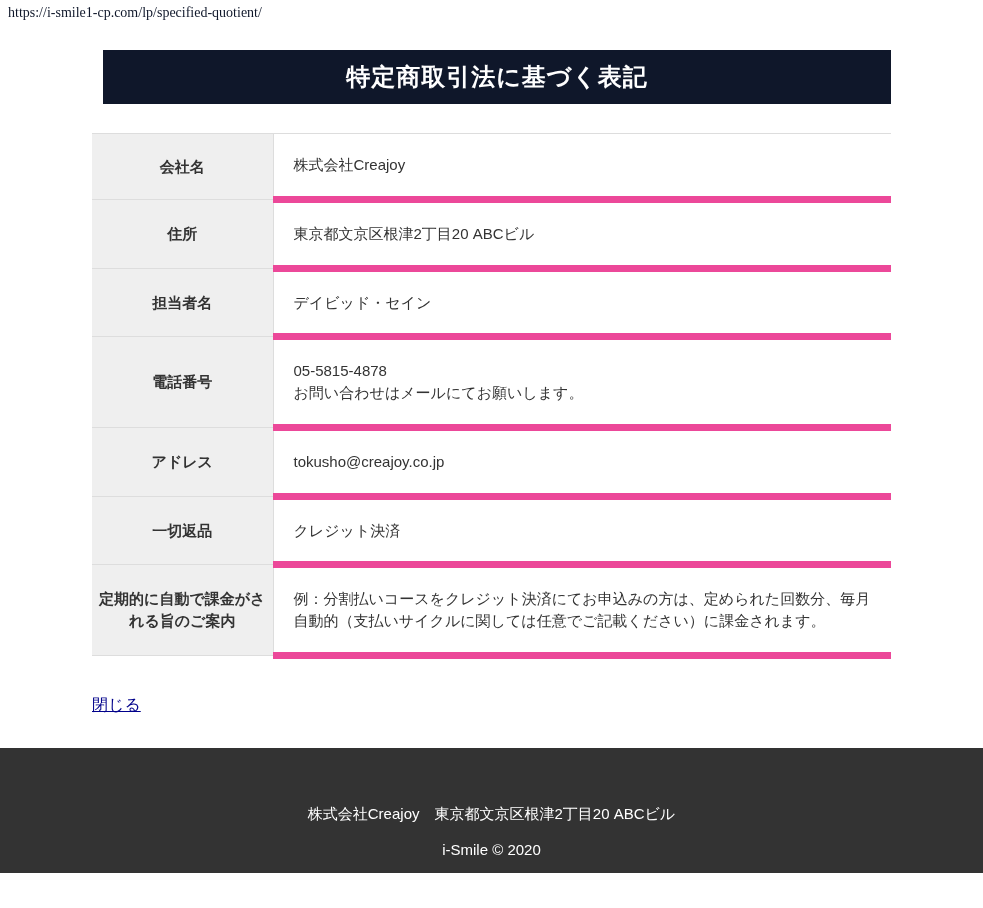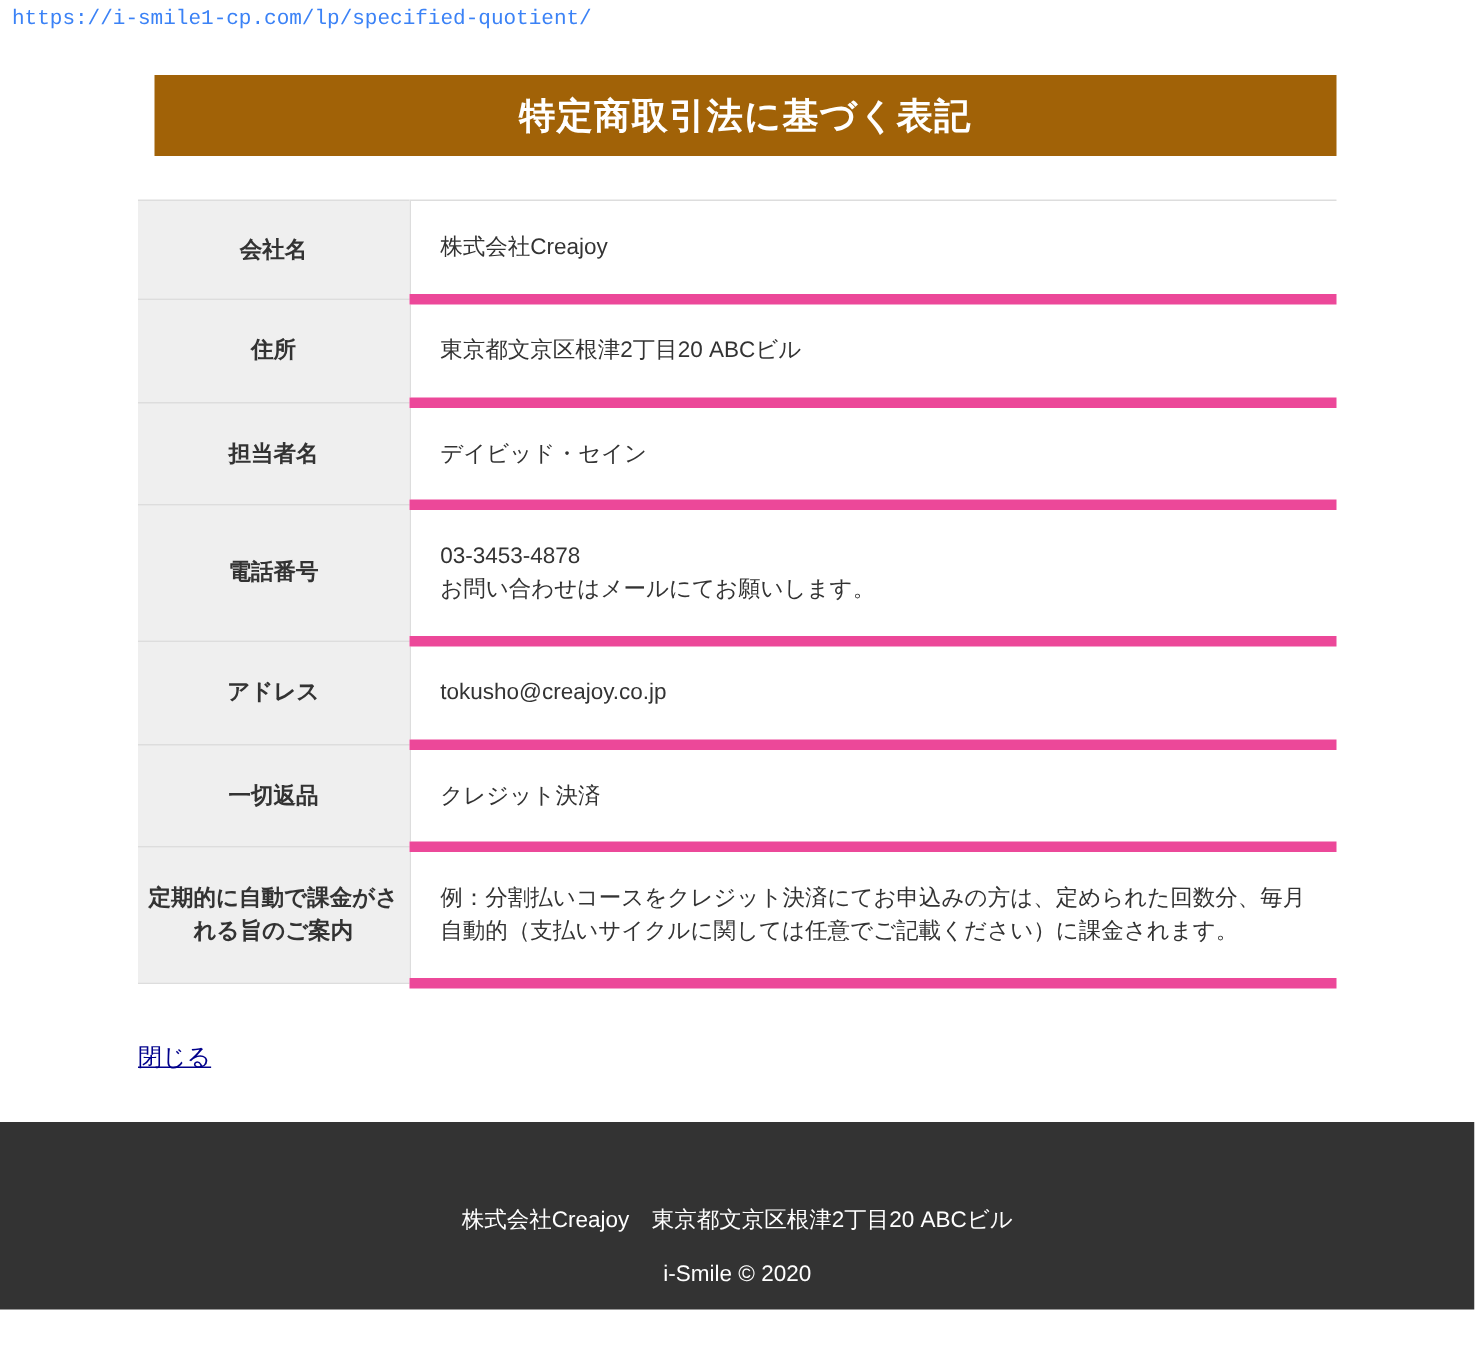--- a/index.html
+++ b/index.html
@@ -6,38 +6,38 @@
     margin: 0;
     padding: 0;
     background: #ffffff;
     width: 983px;
     font-family: "Liberation Sans", sans-serif;
     color: #333333;
   }
   body { min-height: 908px; }
 
   .url-text {
-    font-family: Liberation Mono, monospace;
+    font-family: Liberation Serif, serif;
     font-size: 14px;
-    color: #3b82f6;
+    color: #0f172a;
     padding: 5px 0 0 8px;
     height: 21px;
     line-height: 16px;
     white-space: nowrap;
   }
 
   .page {
     width: 799px;
     margin: 0 auto;
   }
 
   .banner {
     margin-top: 24px;
     height: 54px;
-    background: #a16207;
+    background: #0f172a;
     display: flex;
     align-items: center;
     justify-content: center;
     margin-left: 11px;
   }
   .banner h1 {
     margin: 0;
     color: #ffffff;
     font-size: 24px;
     font-weight: bold;
@@ -125,21 +125,21 @@
         <tr>
           <th>住所</th>
           <td>東京都文京区根津2丁目20 ABCビル</td>
         </tr>
         <tr>
           <th>担当者名</th>
           <td>デイビッド・セイン</td>
         </tr>
         <tr>
           <th>電話番号</th>
-          <td>03-3453-4878
+          <td>05-5815-4878
 お問い合わせはメールにてお願いします。</td>
         </tr>
         <tr>
           <th>アドレス</th>
           <td>tokusho@creajoy.co.jp</td>
         </tr>
         <tr>
           <th>一切返品</th>
           <td>クレジット決済</td>
         </tr>

